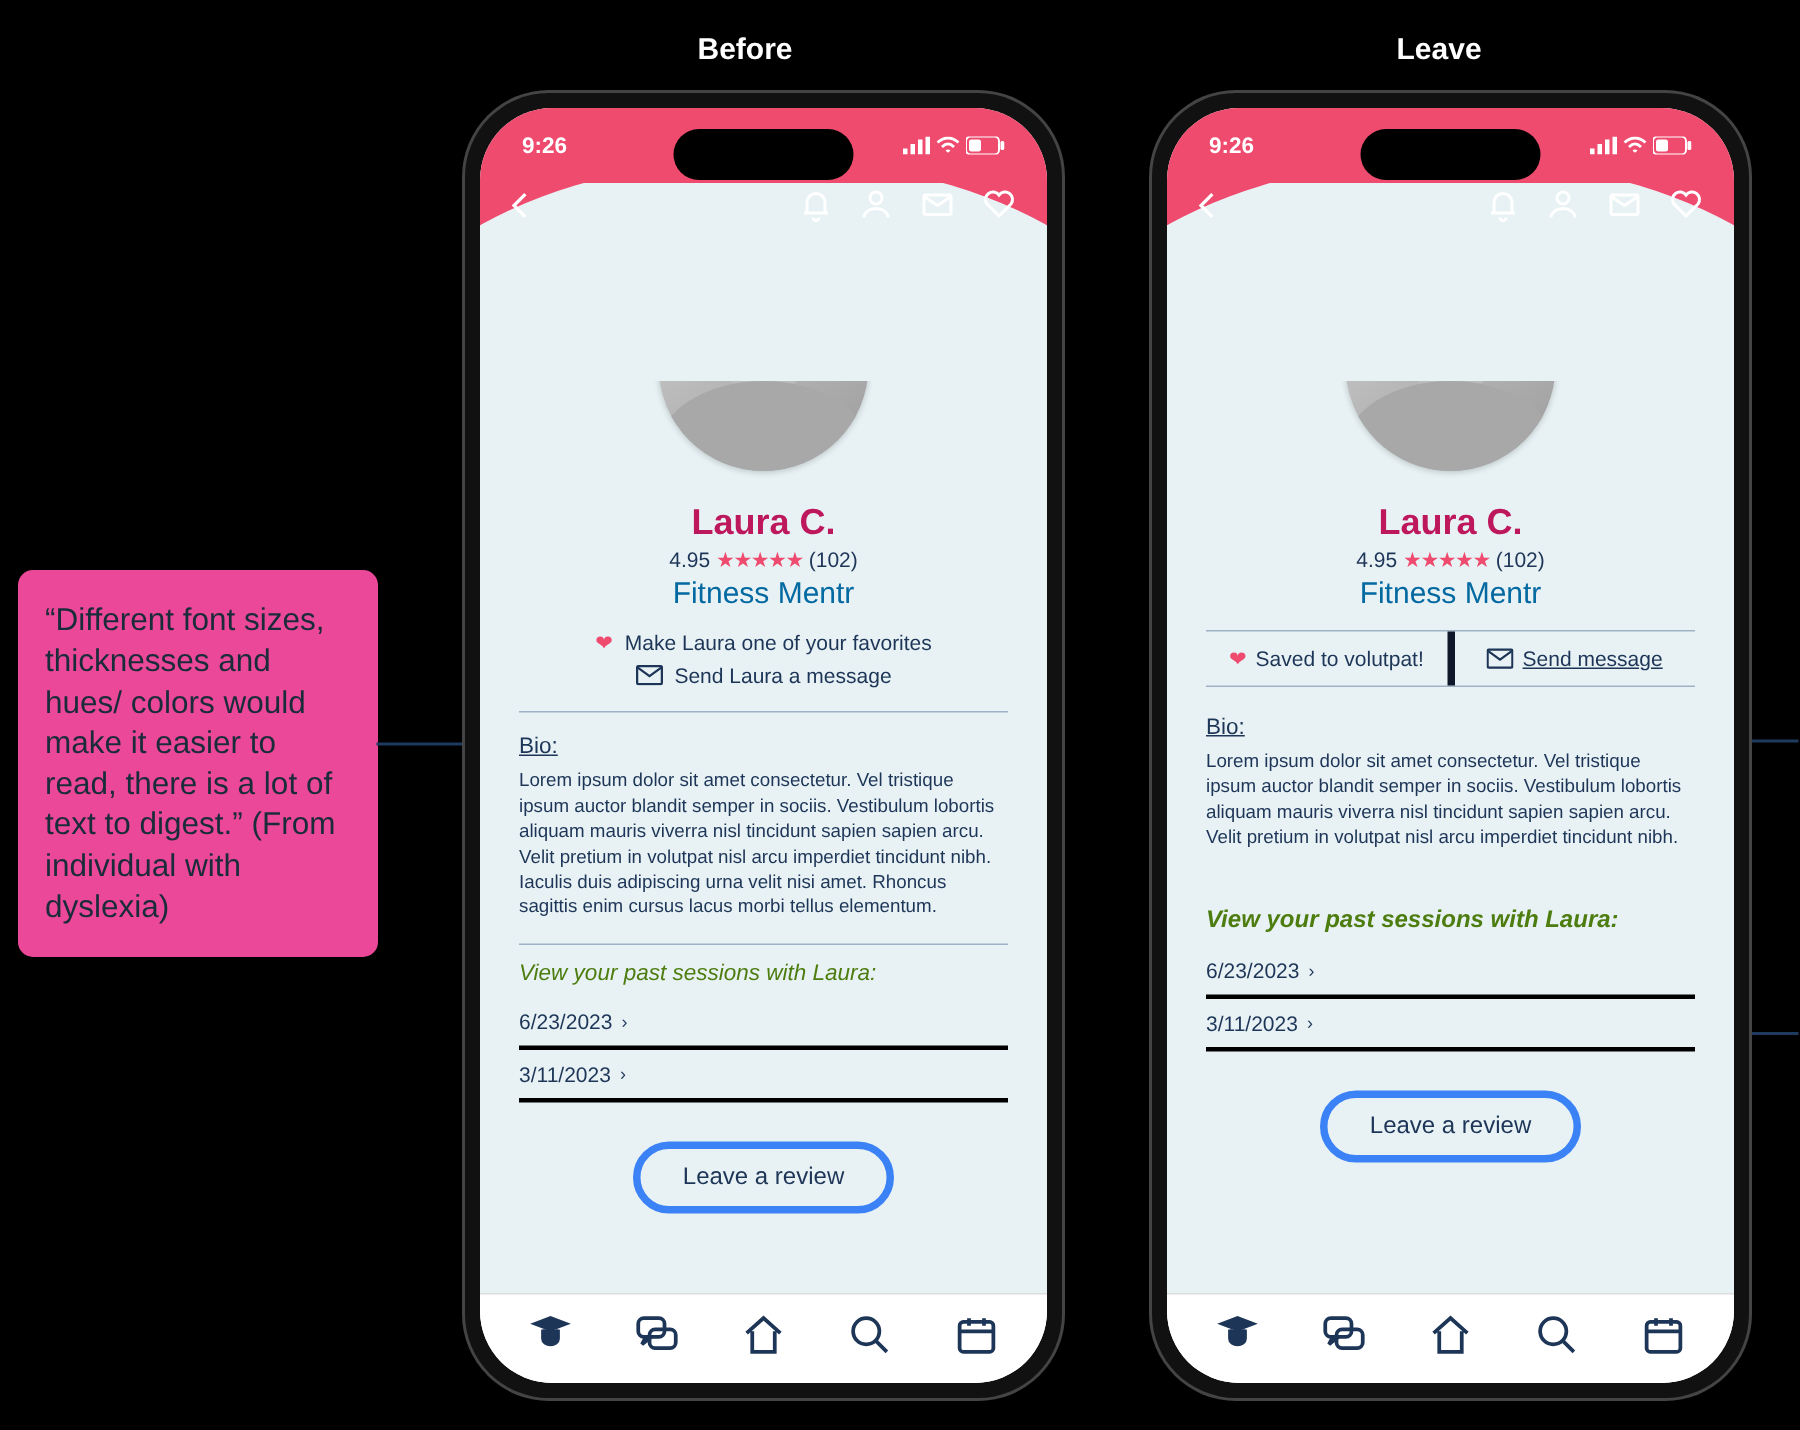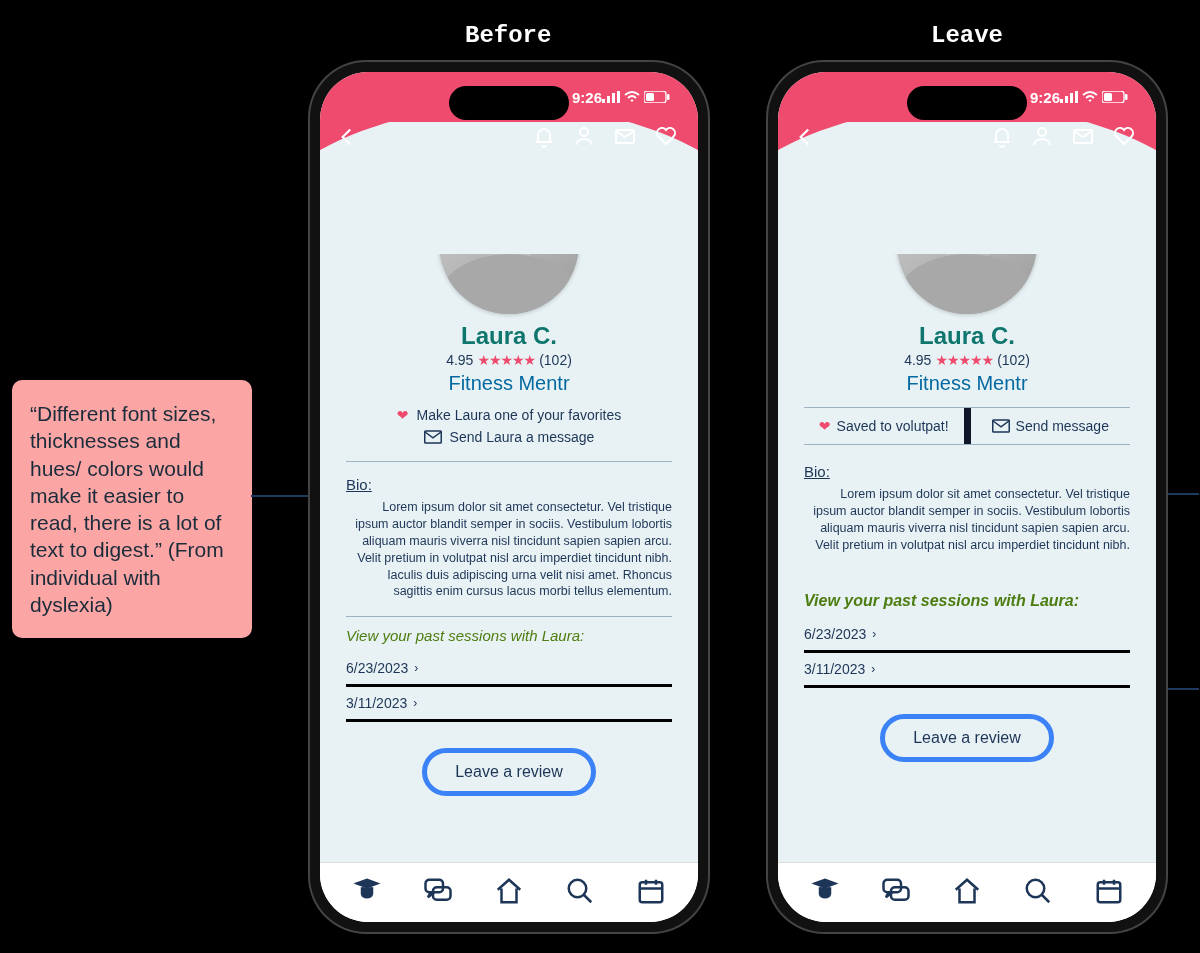--- a/index.html
+++ b/index.html
@@ -6,36 +6,35 @@
   body {
     background: #000;
     font-family: -apple-system, BlinkMacSystemFont, "Segoe UI", Arial, sans-serif;
     width: 1200px;
     height: 953px;
     position: relative;
     overflow: hidden;
   }
   .heading {
     position: absolute;
-    font-size: 24px;
+    font-size: 20px;
     font-weight: 600;
     color: #000;
     top: 22px;
-    font-family: Liberation Mono, monospace;
   }
   .heading.before { left: 465px; }
   .heading.after  { left: 931px; }
 
   
   .quote-box {
     position: absolute;
     left: 12px;
     top: 380px;
     width: 240px;
-    background: #fca5a5;
+    background: #ec4899;
     border-radius: 10px;
     padding: 20px 18px;
     font-size: 21px;
     line-height: 1.3;
     color: #1a2c3a;
   }
 
   
   .connector-1 {
     position: absolute;
@@ -104,21 +103,21 @@
     height: 34px;
     background: #000;
     border-radius: 20px;
     z-index: 20;
   }
 
   
   .status-bar {
     height: 50px;
     display: flex;
-    justify-content: flex-end;
+    justify-content: space-between;
     align-items: center;
     padding: 0 28px;
     color: #fff;
     font-weight: 600;
     font-size: 15px;
     position: relative;
     z-index: 15;
     background: #ef4b6e;
   }
   .status-right { display:flex; gap:4px; align-items:center; }
@@ -180,21 +179,21 @@
   }
   .avatar::after{
     content:"";
     position:absolute;
     width:140px;height:90px;border-radius:50%;
     background:#a8a8a8;
     left:0;top:80px;
   }
 
   .name {
-    color:#0f766e; font-size:24px; font-weight:600; margin-top:8px;
+    color:#be185d; font-size:24px; font-weight:600; margin-top:21px;
   }
   .rating-row {
     margin-top:2px; color:#1d3557; font-size:14px; display:flex; align-items:center; gap:4px;
   }
   .stars { color:#ef4b6e; font-size:14px; letter-spacing:-1px; }
   .role { color:#0369a1; font-size:20px; margin-top:4px; }
 
   
   .actions-before { margin-top:12px; display:flex; flex-direction:column; gap:6px; align-items:center; }
   .act-row { display:flex; align-items:center; gap:8px; color:#1d3557; font-size:14px; }
@@ -205,27 +204,27 @@
     margin-top:12px;
     width:100%;
     border-top:1px solid #9db2c5;
     border-bottom:1px solid #9db2c5;
     display:flex;
   }
   .actions-after .cell {
     flex:1; display:flex; align-items:center; justify-content:center; gap:6px;
     padding:10px 4px; color:#1d3557; font-size:14px;
   }
-  .actions-after .cell + .cell { border-left:7px solid #0f172a; }
+  .actions-after .cell + .cell { border-left:5px solid #0f172a;text-decoration:underline; }
 
   .hr { width:100%; height:1px; background:#9db2c5; margin-top:16px; }
 
   .bio-block { width:100%; margin-top:14px; color:#1d3557; }
   .bio-label { font-size:15px; text-decoration: underline; margin-bottom:6px; }
-  .bio-text { font-size:12.5px; line-height:1.35;text-align:right; }
+  .bio-text { font-size:12.5px; line-height:1.35; }
 
   .sessions-title { width:100%; color:#4d7c0f; font-size:15px; margin-top:10px;font-style:italic; }
   .sessions-title.bold { font-weight:700; font-size:16px; }
   .sessions-title:not(.bold){ font-weight:400; }
   .session-row {
     width:100%; padding:8px 0; color:#1d3557; font-size:14px;
     border-bottom:3px solid #000000; display:flex; align-items:center; gap:6px;
   }
   .session-row:first-of-type{ border-top:1px solid #9db2c5; }
 

